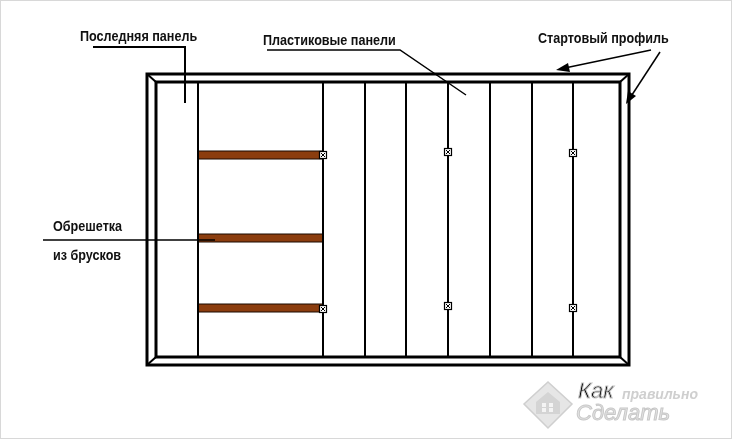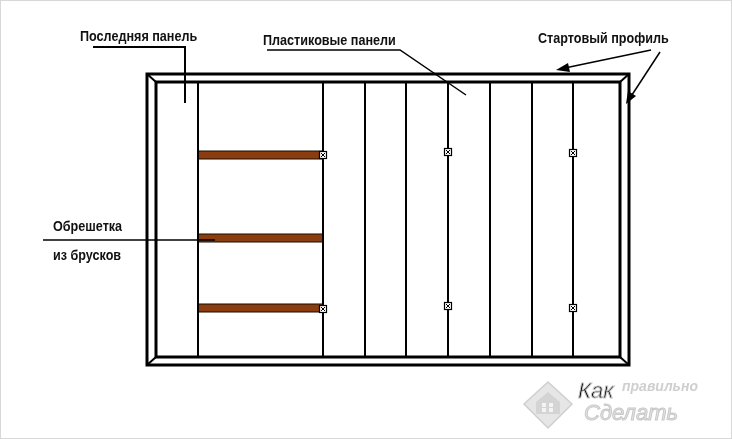--- a/index.html
+++ b/index.html
@@ -2,22 +2,22 @@
 <html><head>
 <meta charset="utf-8">
 <style>
   html, body { margin: 0; padding: 0; background: #ffffff; }
   body { width: 732px; height: 439px; overflow: hidden; position: relative; font-family: "Liberation Sans", sans-serif; }
   .page-border { position: absolute; left: 0; top: 0; width: 730px; height: 437px; border: 1px solid #d8d8d8; }
   svg.diagram { position: absolute; left: 0; top: 0; }
   .label { position: absolute; font-family: "Liberation Sans", sans-serif; font-weight: bold; font-size: 14px; color: #111; white-space: nowrap; transform: scaleX(0.9); transform-origin: left top; }
   .watermark { position: absolute; left: 520px; top: 378px; width: 210px; height: 58px; }
   .wm-text1 { position: absolute; left: 58px; top: 0px; font-family: "Liberation Sans", sans-serif; font-style: italic; font-size: 22px; color: #000000; -webkit-text-stroke: 1px #c8c8c8; }
-  .wm-text2 { position: absolute; left: 102px; top: 0; font-family: "Liberation Sans", sans-serif; font-style: italic; font-weight: bold; font-size: 14px; color: #cfcfcf; }
-  .wm-text3 { position: absolute; left: 56px; top: 22px; font-family: "Liberation Sans", sans-serif; font-style: italic; font-size: 22px; color: #e4e4e4; margin-left: 8px; -webkit-text-stroke: 1px #c8c8c8; }
+  .wm-text2 { position: absolute; left: 102px; top: 8px; font-family: "Liberation Sans", sans-serif; font-style: italic; font-weight: bold; font-size: 14px; color: #cfcfcf; }
+  .wm-text3 { position: absolute; left: 56px; top: 22px; font-family: "Liberation Sans", sans-serif; font-style: italic; font-size: 22px; color: #e4e4e4; -webkit-text-stroke: 1px #c8c8c8; }
 </style>
 </head>
 <body>
 
 <div class="page-border"></div>
 
 <svg class="diagram" width="732" height="439" viewBox="0 0 732 439">
 
   <rect x="147" y="74" width="482" height="291" fill="none" stroke="#000" stroke-width="3"></rect>
 

